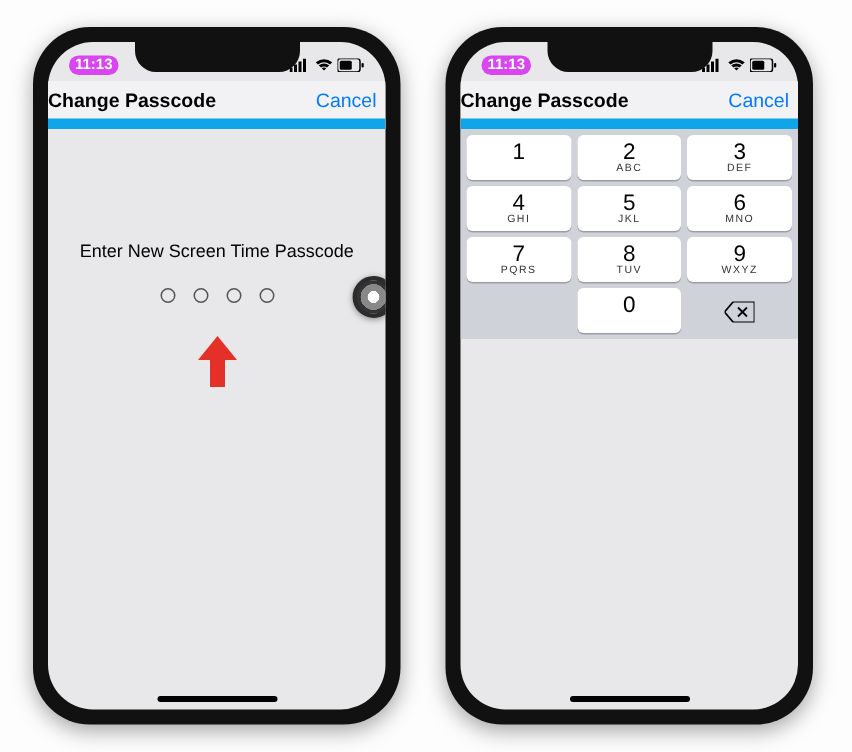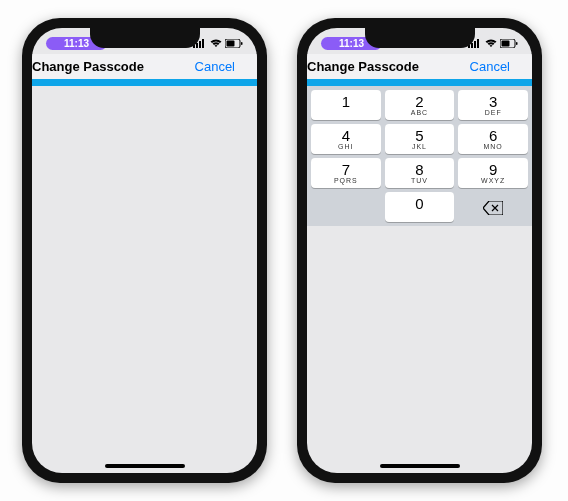--- a/index.html
+++ b/index.html
@@ -44,23 +44,23 @@
   .status-bar {
     height: 26px;
     padding: 4px 14px 0;
     display: flex;
     justify-content: space-between;
     align-items: center;
     font-size: 10px;
     font-weight: 600;
   }
   .time-pill {
-    background: #8b5cf6;
+    background: #d946ef;
     color: #fff;
-    padding: 1px 18px;
+    padding: 1px 4px;
     border-radius: 9px;
     font-size: 10px;
   }
   .status-icons {
     display: flex;
     gap: 3px;
     align-items: center;
     color: #000;
   }
   .nav-bar {
@@ -71,21 +71,21 @@
     align-items: center;
     justify-content: flex-start;
     position: relative;
   }
   .nav-title {
     font-size: 13px;
     font-weight: 600;
   }
   .nav-cancel {
     position: absolute;
-    right: 22px;
+    right: 6px;
     font-size: 13px;
     color: #007aff;
   }
   .content {
     flex: 1;
     display: flex;
     flex-direction: column;
     align-items: center;
     padding-top: 74px;
     position: relative;
@@ -174,20 +174,33 @@
             <rect x="0" y="0" width="15" height="9" rx="2" fill="none" stroke="#000" stroke-width="1"></rect>
             <rect x="1.5" y="1.5" width="8" height="6" rx="1" fill="#000"></rect>
             <rect x="16" y="3" width="1.5" height="3" rx="0.7" fill="#000"></rect>
           </svg>
       </span>
     </div>
     <div class="nav-bar">
       <span class="nav-title">Change Passcode</span>
       <span class="nav-cancel">Cancel</span>
     </div>
+    <div class="content">
+      <div class="prompt">Enter New Screen Time Passcode</div>
+      <div class="dots">
+        <div class="dot"></div>
+        <div class="dot"></div>
+        <div class="dot"></div>
+        <div class="dot"></div>
+      </div>
+      <svg class="arrow" width="30" height="36" viewBox="0 0 30 36">
+        <path d="M15 0 L28 16 L20 16 L20 34 L10 34 L10 16 L2 16 Z" fill="#e53028"></path>
+      </svg>
+      <div class="assistive-touch" style="right:-6px; top:98px;"></div>
+    </div>
     <div class="home-indicator"></div>
   </div>
 </div>
 
 <div class="phone">
   <div class="screen">
     <div class="notch"></div>
     <div class="status-bar">
       <span class="time-pill">11:13</span>
       <span class="status-icons">

